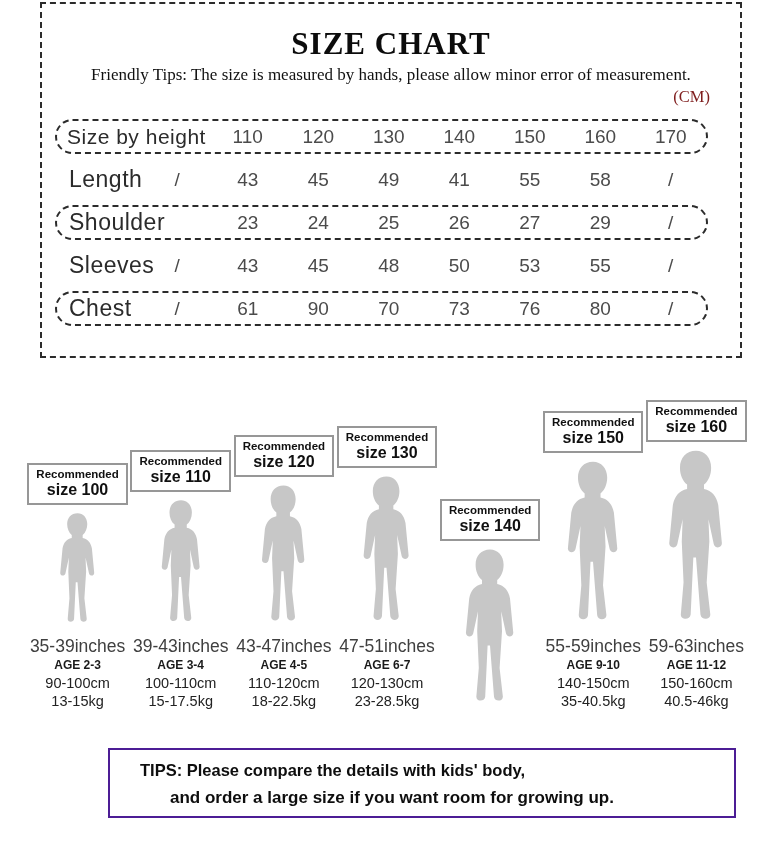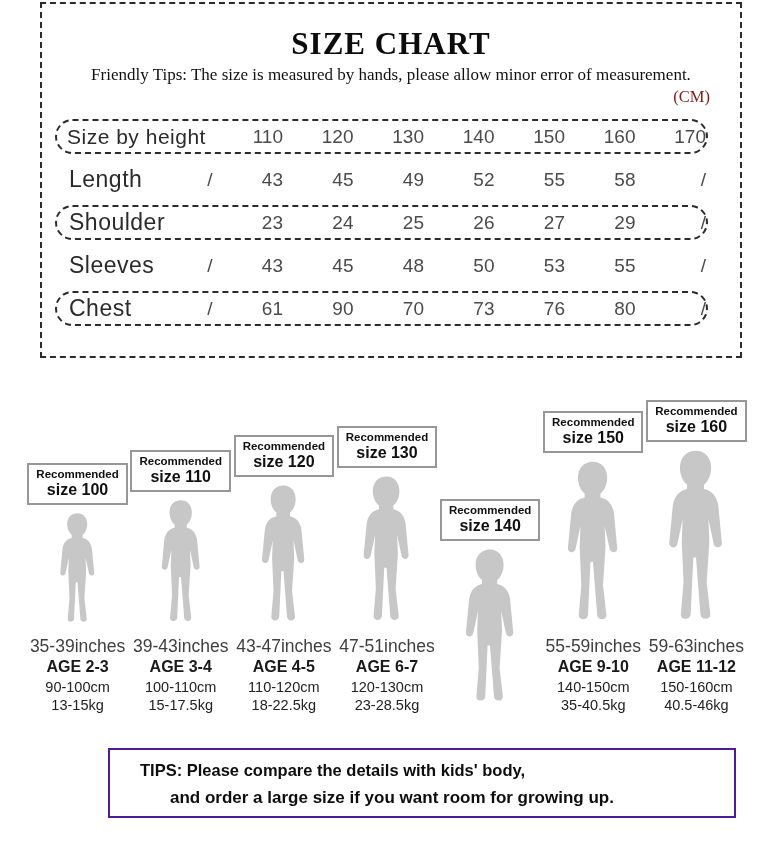--- a/index.html
+++ b/index.html
@@ -33,21 +33,21 @@
   }
 
   
   .table{margin:12px 0 0 13px;width:653px;}
   .trow{
     display:grid;grid-template-columns:85px repeat(8,1fr);
     align-items:center;height:35px;margin-bottom:8px;
     border:2px dashed transparent;border-radius:19px;box-sizing:border-box;
   }
   .trow.pill{border-color:#2b2b2b;}
-  .cell{text-align:right;font-size:19px;color:#4b4b4b;}
+  .cell{text-align:center;font-size:19px;color:#4b4b4b;}
   .cell.label{
     text-align:left;padding-left:12px;font-size:23px;color:#2b2b2b;
     white-space:nowrap;letter-spacing:0.5px;
   }
   .cell.span2{grid-column:1 / 3;font-size:21px;padding-left:10px;}
 
   
   .figures{
     position:absolute;left:26px;top:392px;width:722px;height:316px;
     display:flex;
@@ -65,21 +65,21 @@
   .silhouette{fill:#c7c7c7;display:block;}
   .fig-col:nth-child(1) .silhouette{height:115px;width:41px;}
   .fig-col:nth-child(2) .silhouette{height:128px;width:46px;}
   .fig-col:nth-child(3) .silhouette{height:143px;width:51px;}
   .fig-col:nth-child(4) .silhouette{height:152px;width:55px;}
   .fig-col:nth-child(5) .silhouette{height:160px;width:58px;}
   .fig-col:nth-child(6) .silhouette{height:167px;width:60px;}
   .fig-col:nth-child(7) .silhouette{height:178px;width:64px;}
   .fig-text{margin-top:9px;text-align:center;height:72px;}
   .ln-inches{font-size:17.5px;color:#3f3f3f;white-space:nowrap;}
-  .ln-age{font-size:16px;font-weight:bold;color:#1a1a1a;margin-top:1px;white-space:nowrap;}
+  .ln-age{font-size:12px;font-weight:bold;color:#1a1a1a;margin-top:1px;white-space:nowrap;}
   .ln-cm{font-size:14.5px;color:#222;margin-top:3px;white-space:nowrap;}
   .ln-kg{font-size:14.5px;color:#222;margin-top:2px;white-space:nowrap;}
 
   
   .tips-box{
     position:absolute;left:108px;top:748px;width:628px;height:70px;
     border:2px solid #4c1d95;box-sizing:border-box;background:#fff;font-weight:bold;
   }
   .tips-line1{margin:11px 0 0 30px;font-size:16.5px;color:#0e0e0e;}
   .tips-line2{margin:8px 0 0 60px;font-size:17px;color:#0e0e0e;}
@@ -112,21 +112,21 @@
         <div class="cell">160</div>
         <div class="cell">170</div>
       </div>
 
       <div class="trow">
         <div class="cell label">Length</div>
         <div class="cell">/</div>
         <div class="cell">43</div>
         <div class="cell">45</div>
         <div class="cell">49</div>
-        <div class="cell">52</div>
+        <div class="cell">41</div>
         <div class="cell">55</div>
         <div class="cell">58</div>
         <div class="cell">/</div>
       </div>
 
       <div class="trow pill">
         <div class="cell label">Shoulder</div>
         <div class="cell"></div>
         <div class="cell">23</div>
         <div class="cell">24</div>

